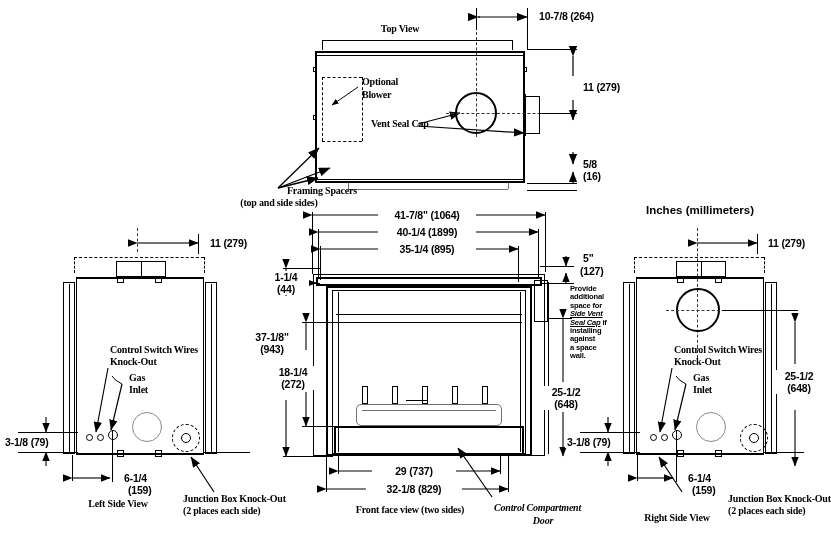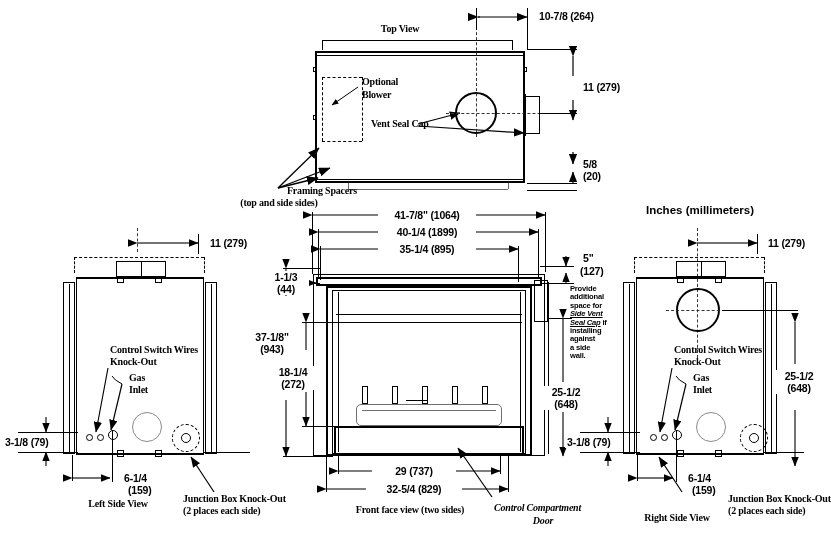--- a/index.html
+++ b/index.html
@@ -179,21 +179,21 @@
     <div class="v" style="left:476px;top:8px;height:22px;"></div>
     <div class="v" style="left:527px;top:8px;height:42px;"></div>
     <div class="h" style="left:527px;top:49px;width:50px;"></div>
     <div class="h" style="left:527px;top:183px;width:50px;"></div>
     <div class="h" style="left:527px;top:190px;width:50px;"></div>
     <div class="h" style="left:540px;top:113px;width:37px;"></div>
 
     <div class="dim" style="left:537px;top:10px;">10-7/8 (264)</div>
     <div class="dim" style="left:581px;top:81px;">11 (279)</div>
     <div class="dim" style="left:581px;top:158px;">5/8</div>
-    <div class="dim" style="left:581px;top:170px;">(20)</div>
+    <div class="dim" style="left:581px;top:170px;">(16)</div>
   </div>
 
   <div class="hdr" style="left:646px;top:204px;">Inches (millimeters)</div>
 
   <div>
 
     <div class="v" style="left:312px;top:212px;height:62px;"></div>
     <div class="v" style="left:545px;top:212px;height:60px;"></div>
     <div class="v" style="left:318px;top:229px;height:50px;"></div>
     <div class="v" style="left:538px;top:229px;height:48px;"></div>
@@ -231,54 +231,54 @@
 
     <div class="box" style="left:534px;top:280px;width:14px;height:42px;"></div>
     <div class="v" style="left:548px;top:282px;height:172px;"></div>
 
     <div class="h" style="left:283px;top:268px;width:38px;"></div>
     <div class="h" style="left:296px;top:283px;width:24px;"></div>
     <div class="h" style="left:302px;top:322px;width:38px;"></div>
     <div class="h" style="left:302px;top:426px;width:38px;"></div>
     <div class="h" style="left:283px;top:456px;width:50px;"></div>
 
-    <div class="dim c" style="left:263px;top:271px;width:42px;">1-1/3</div>
+    <div class="dim c" style="left:263px;top:271px;width:42px;">1-1/4</div>
     <div class="dim c" style="left:263px;top:283px;width:42px;">(44)</div>
     <div class="dim c" style="left:249px;top:331px;width:42px;">37-1/8"</div>
     <div class="dim c" style="left:249px;top:343px;width:42px;">(943)</div>
     <div class="dim c" style="left:268px;top:366px;width:46px;">18-1/4</div>
     <div class="dim c" style="left:268px;top:378px;width:46px;">(272)</div>
 
     <div class="h" style="left:540px;top:266px;width:34px;"></div>
     <div class="h" style="left:540px;top:283px;width:34px;"></div>
     <div class="dim" style="left:581px;top:252px;">5"</div>
     <div class="dim" style="left:578px;top:265px;">(127)</div>
 
     <div class="note" style="left:570px;top:285px;">
       <span>Provide</span><br>
       <span>additional</span><br>
       <span>space for</span><br>
       <u>Side Vent</u><br>
       <u>Seal Cap</u><span> if</span><br>
       <span>installing</span><br>
       <span>against</span><br>
-      <span>a side</span><br>
+      <span>a space</span><br>
       <span>wall.</span>
     </div>
 
     <div class="h" style="left:548px;top:318px;width:24px;"></div>
     <div class="dim c" style="left:542px;top:386px;width:44px;">25-1/2</div>
     <div class="dim c" style="left:542px;top:398px;width:44px;">(648)</div>
 
     <div class="v" style="left:338px;top:456px;height:18px;"></div>
     <div class="v" style="left:500px;top:456px;height:18px;"></div>
     <div class="v" style="left:326px;top:456px;height:36px;"></div>
     <div class="v" style="left:508px;top:456px;height:36px;"></div>
     <div class="dim c" style="left:372px;top:465px;width:80px;">29 (737)</div>
-    <div class="dim c" style="left:366px;top:483px;width:92px;">32-5/4 (829)</div>
+    <div class="dim c" style="left:366px;top:483px;width:92px;">32-1/8 (829)</div>
 
     <div class="lbl c" style="left:335px;top:504px;width:150px;">Front face view (two sides)</div>
     <div class="lbl ital" style="left:494px;top:502px;">Control Compartment</div>
     <div class="lbl ital c" style="left:494px;top:515px;width:98px;">Door</div>
   </div>
 
   <div>
     <div class="vc" style="left:137px;top:228px;height:24px;"></div>
     <div class="v" style="left:198px;top:234px;height:20px;"></div>
     <div class="dim" style="left:208px;top:237px;">11 (279)</div>

